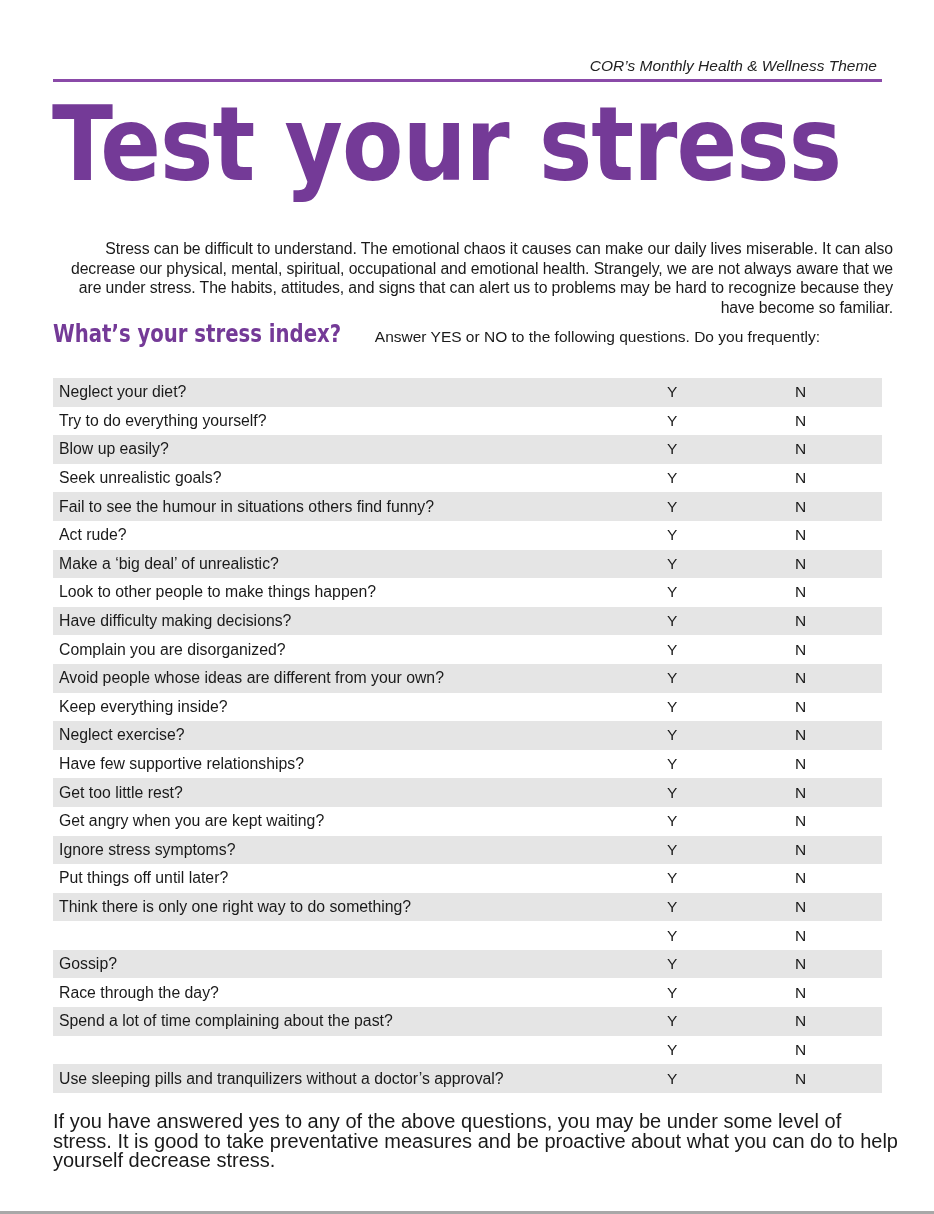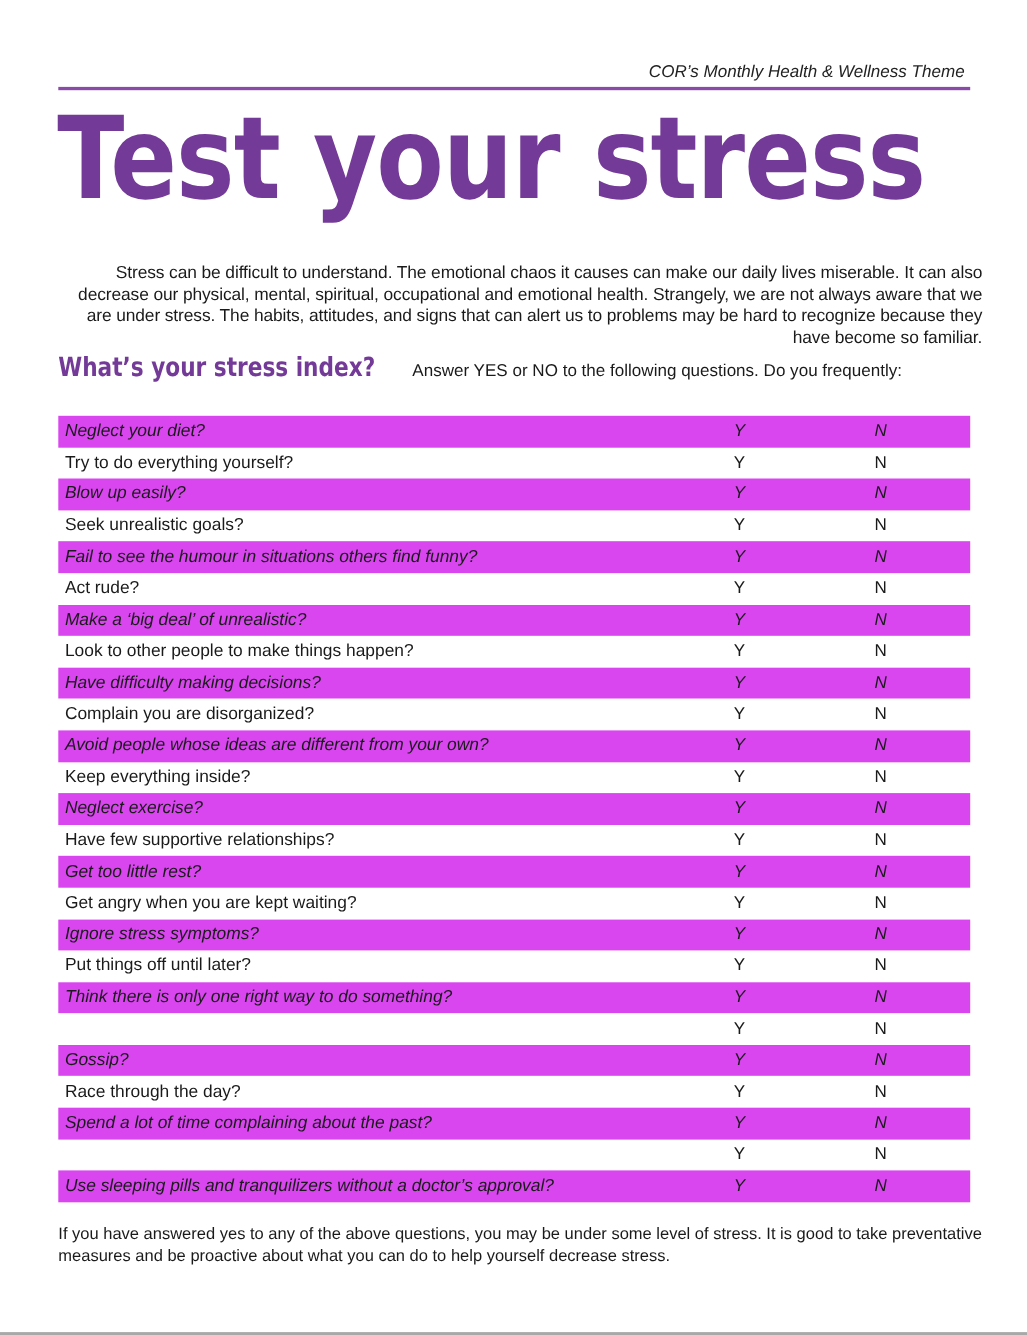--- a/index.html
+++ b/index.html
@@ -12,25 +12,25 @@
            font-weight: bold; font-size: 104px; color: #743a97; letter-spacing: -1px;
            line-height: 1.2; transform: scaleX(0.86); transform-origin: left top; white-space: nowrap; }
   .intro { position: absolute; left: 53px; width: 840px; top: 239px; font-size: 15.8px; line-height: 19.5px;
            color: #1a1a1a; letter-spacing: -0.1px; text-align: right; }
   .index-line { position: absolute; left: 53px; top: 320px; white-space: nowrap; }
   .index-title { font-family: "DejaVu Sans", sans-serif; font-weight: bold; font-size: 24px; color: #743a97;
                  display: inline-block; transform: scaleX(0.82); transform-origin: left bottom; margin-right: -34px; }
   .index-sub { font-size: 15.5px; color: #1a1a1a; }
   .quiz { position: absolute; left: 53px; top: 378px; width: 829px; }
   .row { height: 28.6px; position: relative; display: flex; align-items: center; }
-  .row.shaded { background: #d946ef; font-style: italic; }
+  .row.shaded { background: #e5e5e5; }
   .q { position: absolute; left: 6px; font-size: 15.8px; color: #1a1a1a; white-space: nowrap; }
   .y { position: absolute; left: 614px; font-size: 15.5px; color: #1a1a1a; }
   .n { position: absolute; left: 742px; font-size: 15.5px; color: #1a1a1a; }
-  .outro { position: absolute; left: 53px; width: 850px; top: 1112px; font-size: 15px; line-height: 19.5px; color: #1a1a1a; }
+  .outro { position: absolute; left: 53px; width: 850px; top: 1112px; font-size: 20px; line-height: 19.5px; color: #1a1a1a; }
   .bottom-rule { position: absolute; left: 0; width: 934px; top: 1211px; height: 3px; background: #a8a8a8; }
 </style>
 </head>
 <body>
 
 <div class="header-theme">COR’s Monthly Health &amp; Wellness Theme</div>
 <div class="header-rule"></div>
 
 <div class="title">Test your stress</div>
 

